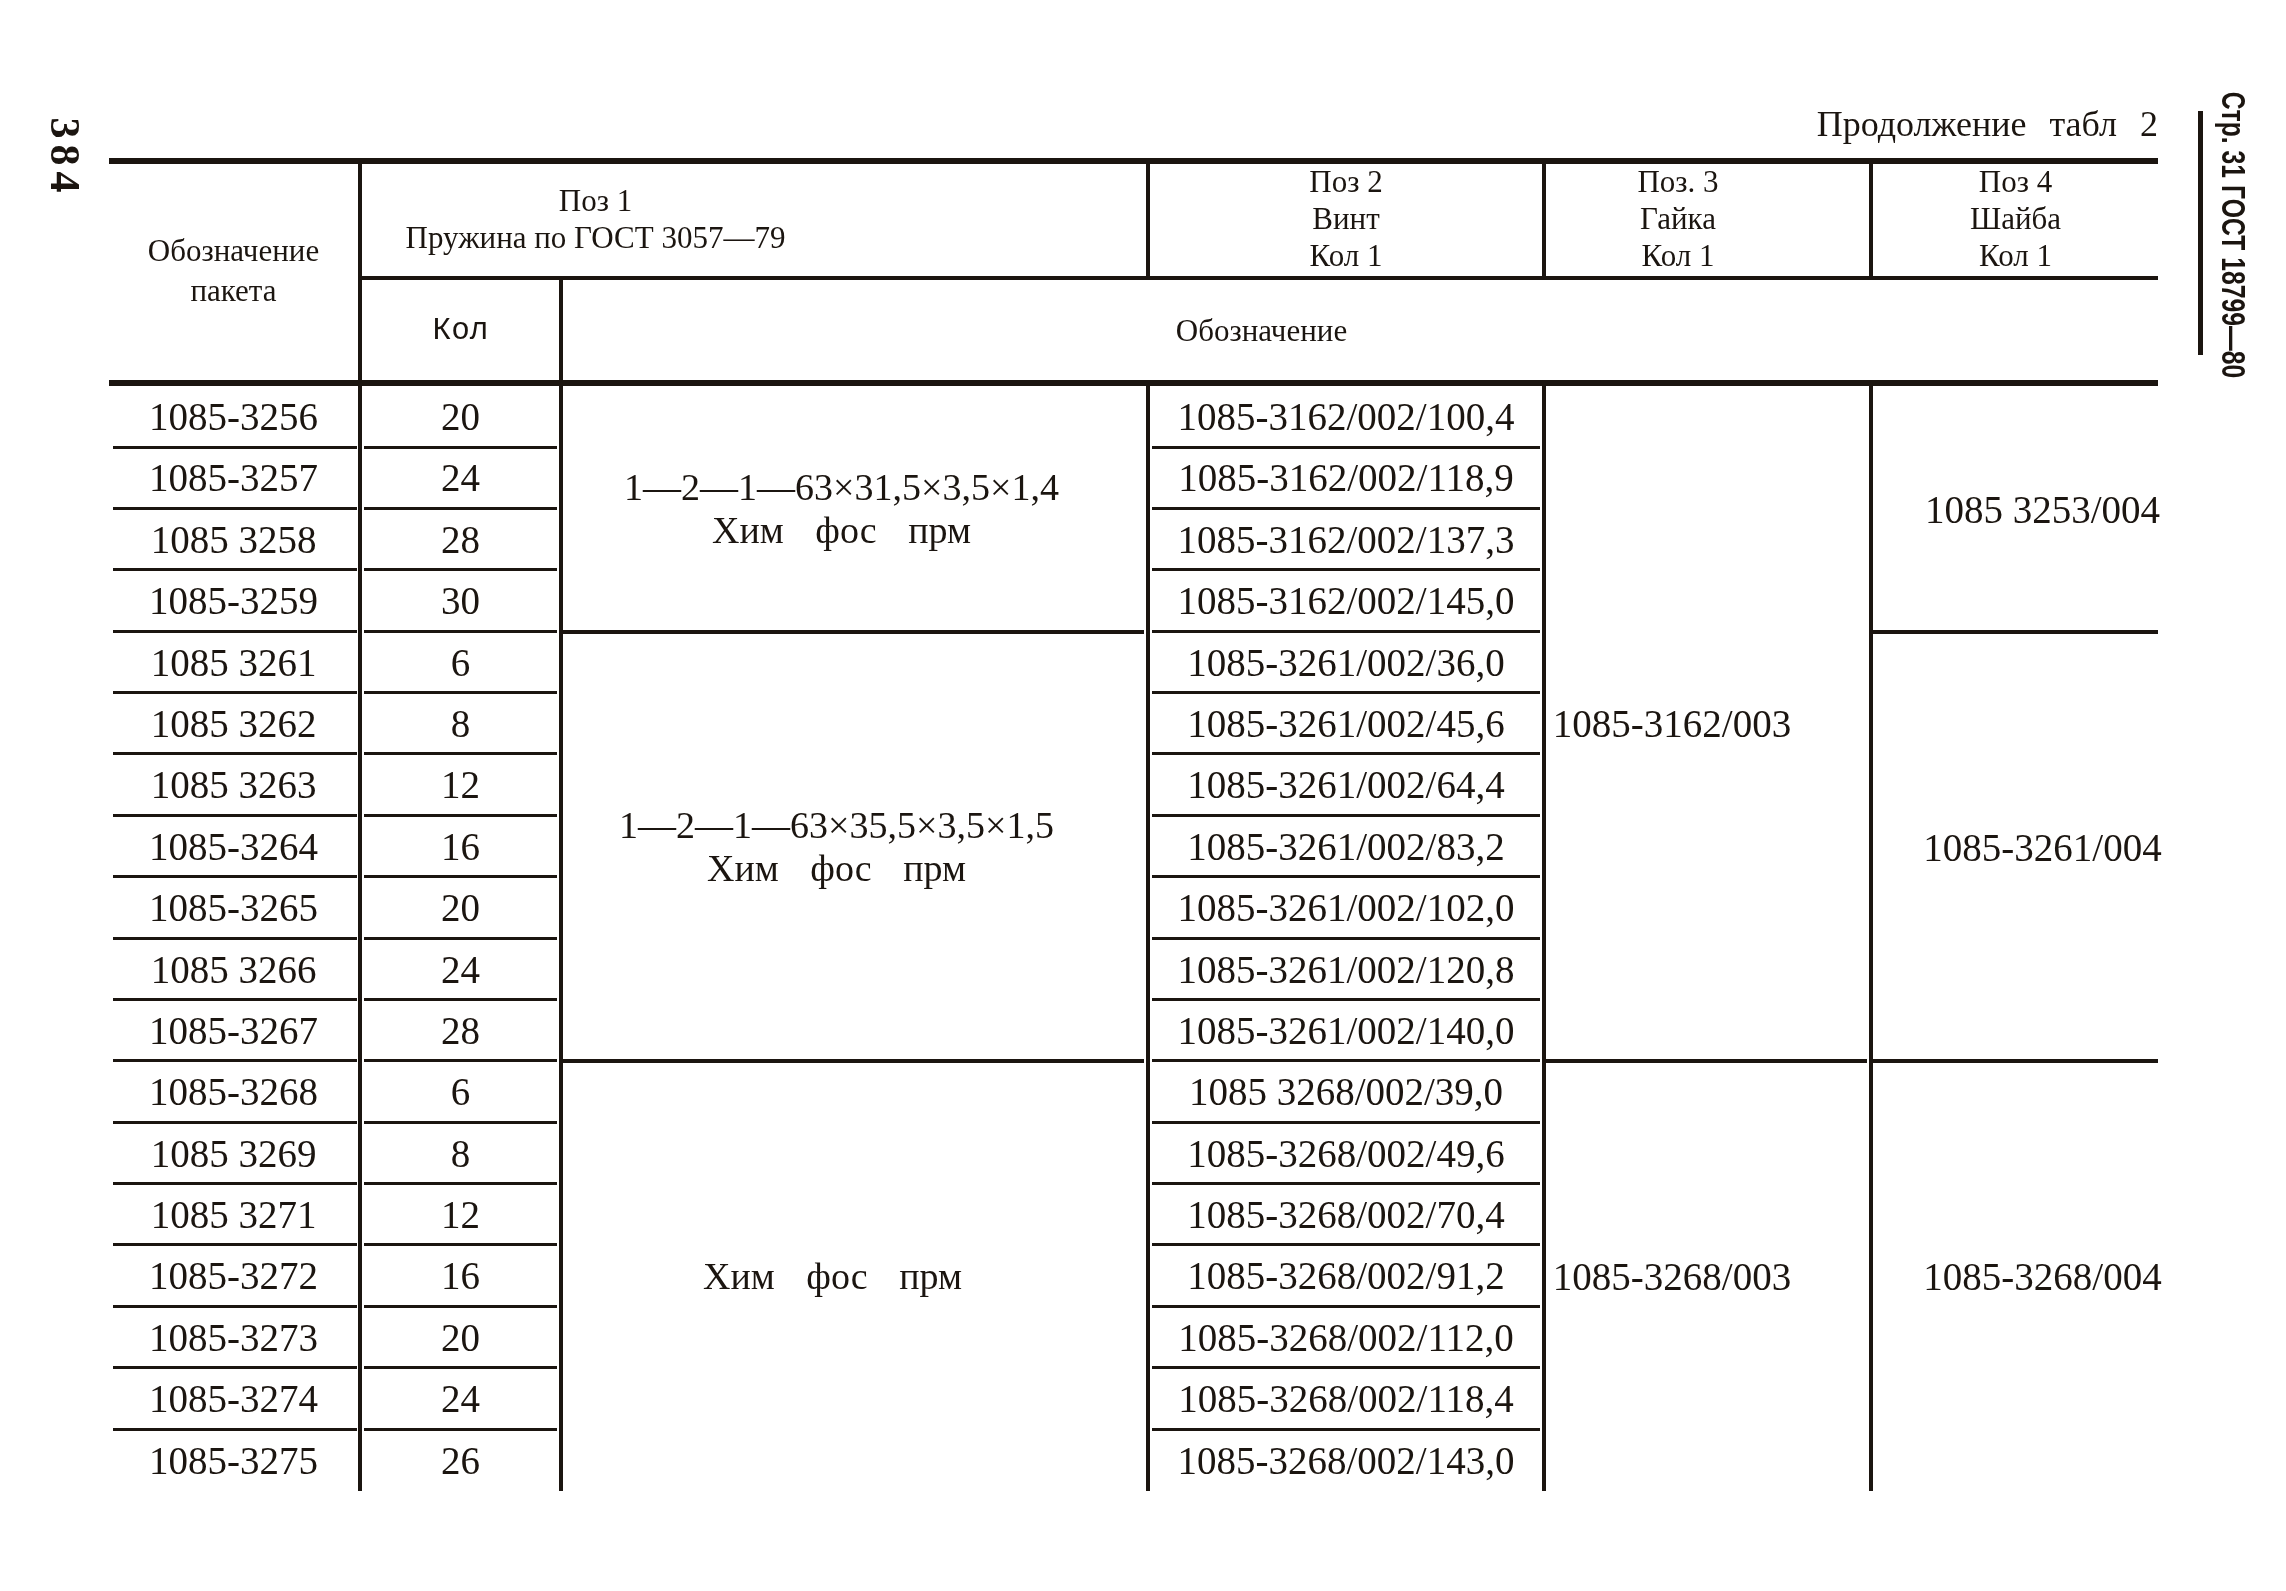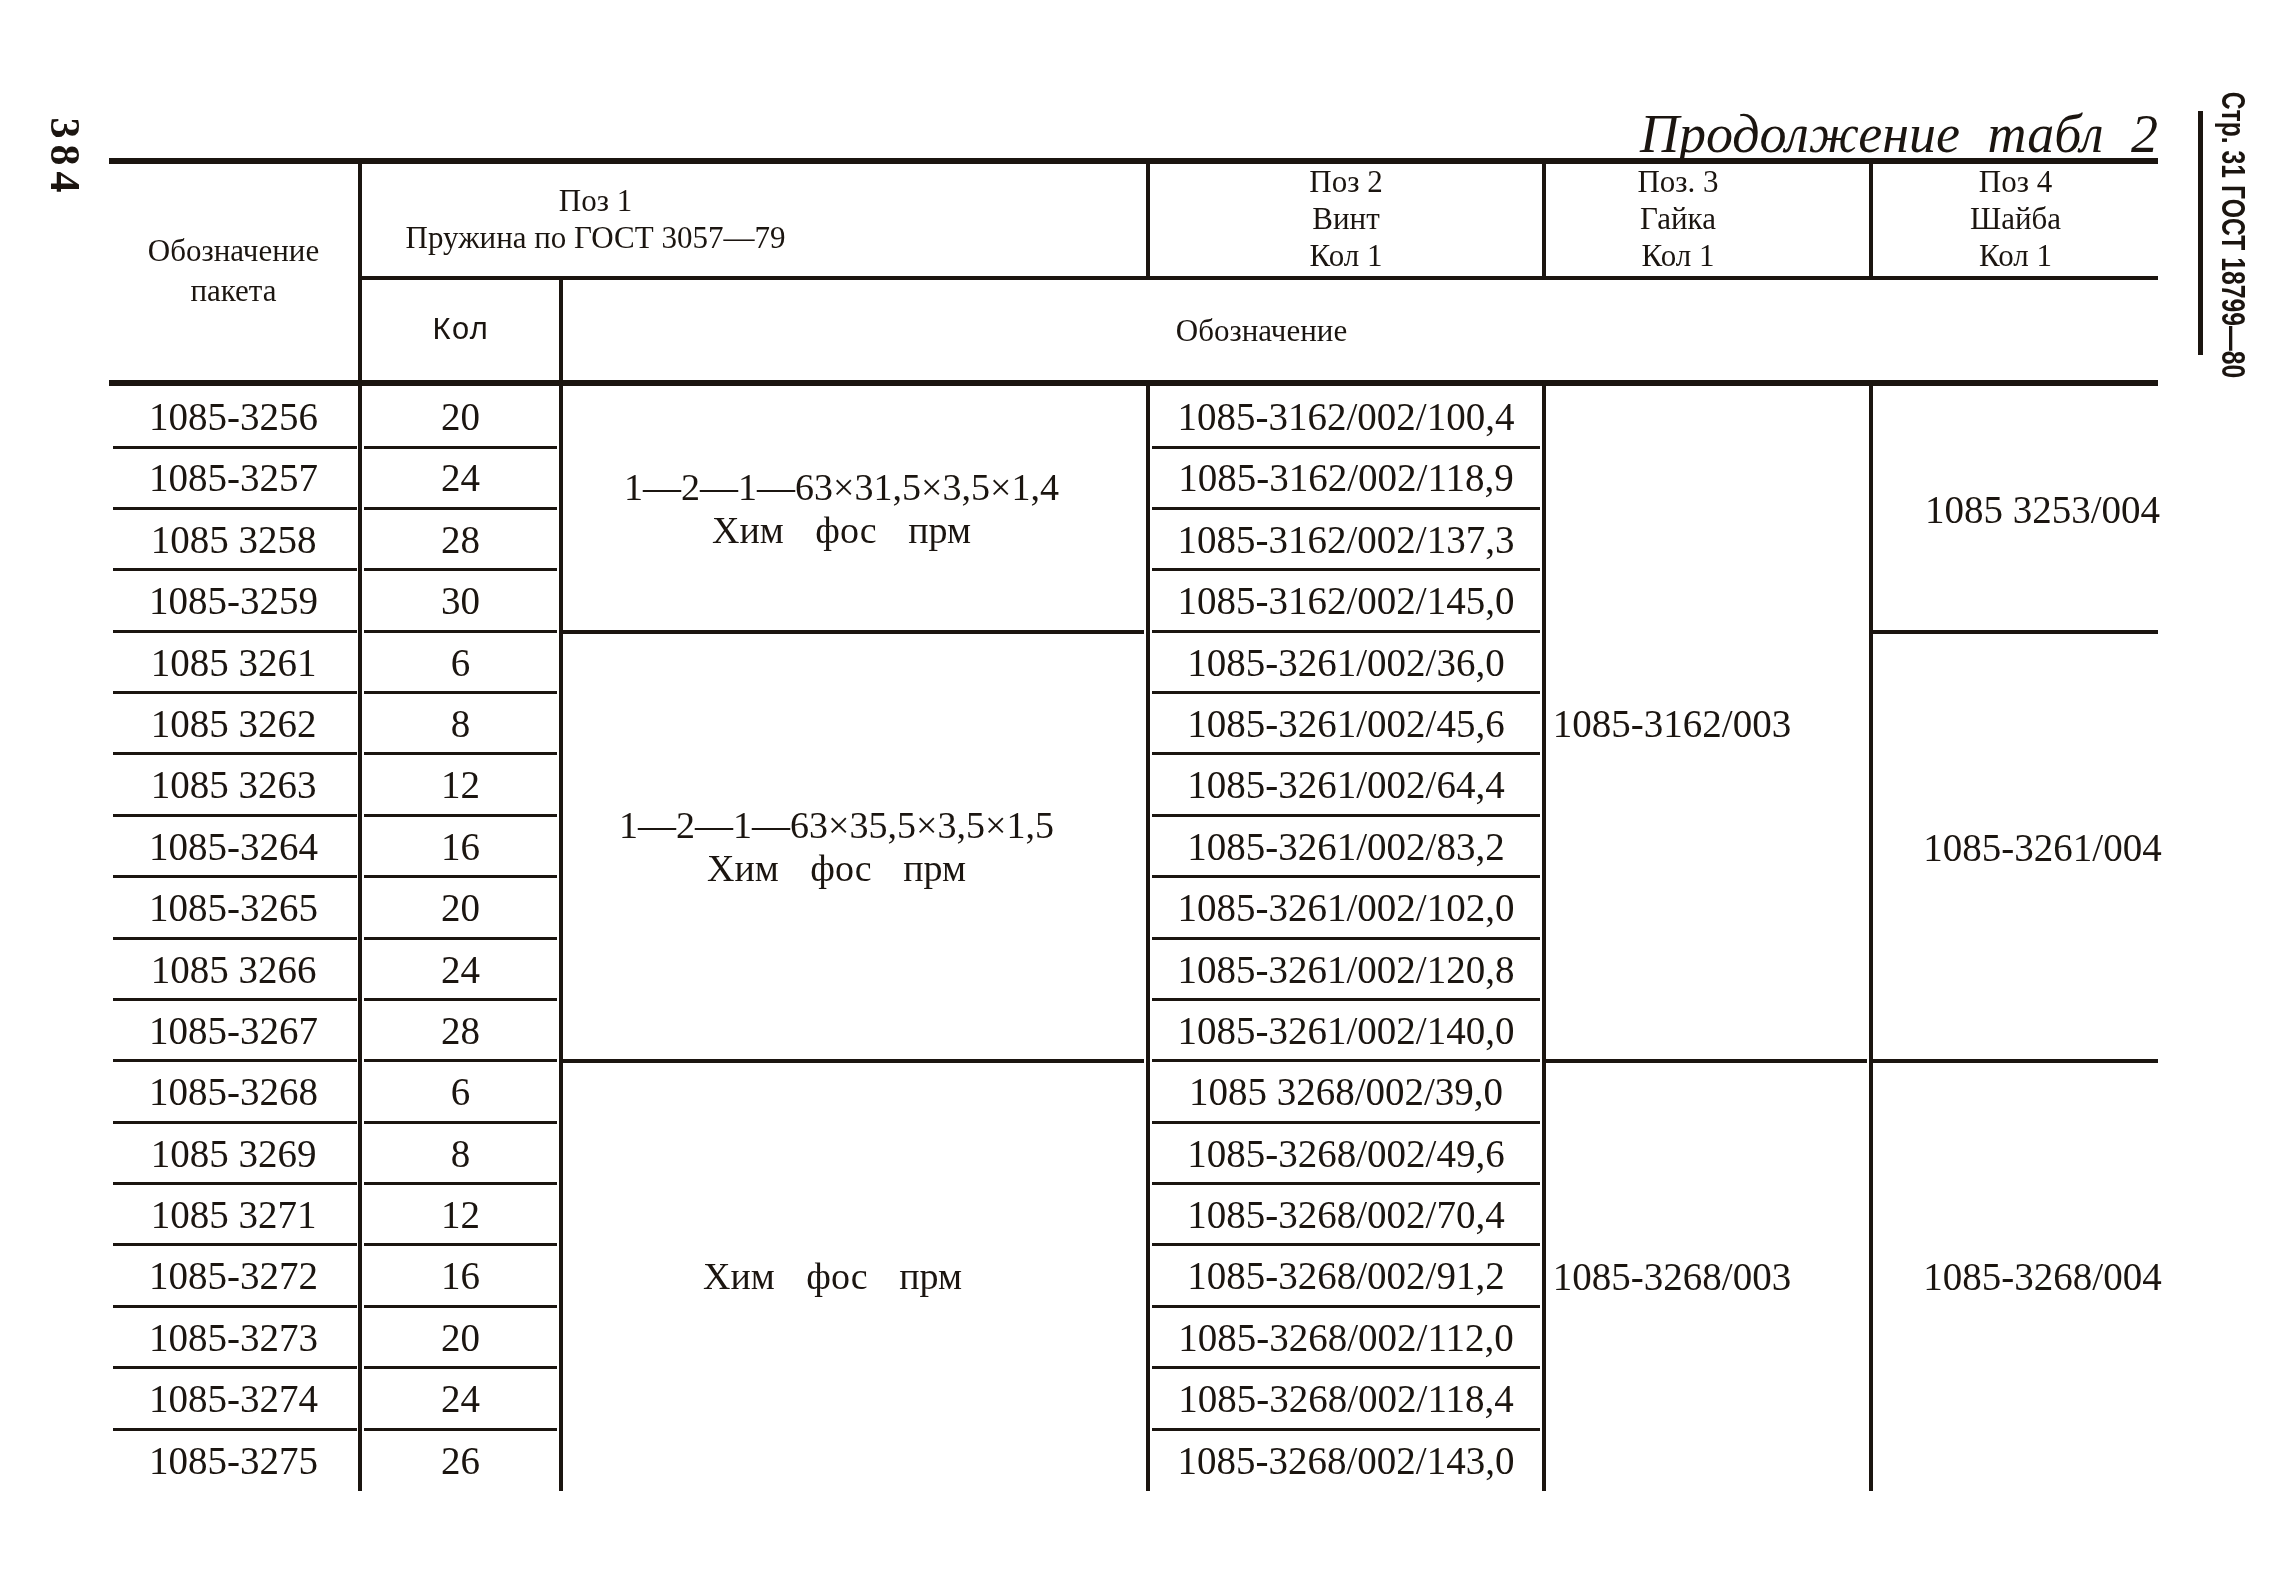--- a/index.html
+++ b/index.html
@@ -24,21 +24,21 @@
   }
   .hdr-package{line-height:40px;}
   .hdr-pos1{padding-right:317px;}
   .hdr-pos3{padding-right:59px;}
   .sub-obozn{padding-right:198px;}
   #page-num{
     position:absolute;top:158px;left:65px;transform:translate(-50%,-50%) rotate(90deg);
     font-size:42px;letter-spacing:6px;font-weight:bold;
   }
   #cont-title{
-    position:absolute;top:103px;right:129px;font-style:italic;font-size:54px;
+    position:absolute;top:103px;right:129px;font-size:36px;
     word-spacing:14px;white-space:nowrap;
   }
   #margin-rule{left:2198px;top:111px;width:5px;height:244px;}
   #margin-label{
     position:absolute;top:235px;left:2233px;
     transform:translate(-50%,-50%) rotate(90deg) scaleX(0.75);
     font-family:"Liberation Sans","DejaVu Sans",sans-serif;font-weight:bold;
     font-size:33px;white-space:nowrap;letter-spacing:0px;
   }
 </style>

